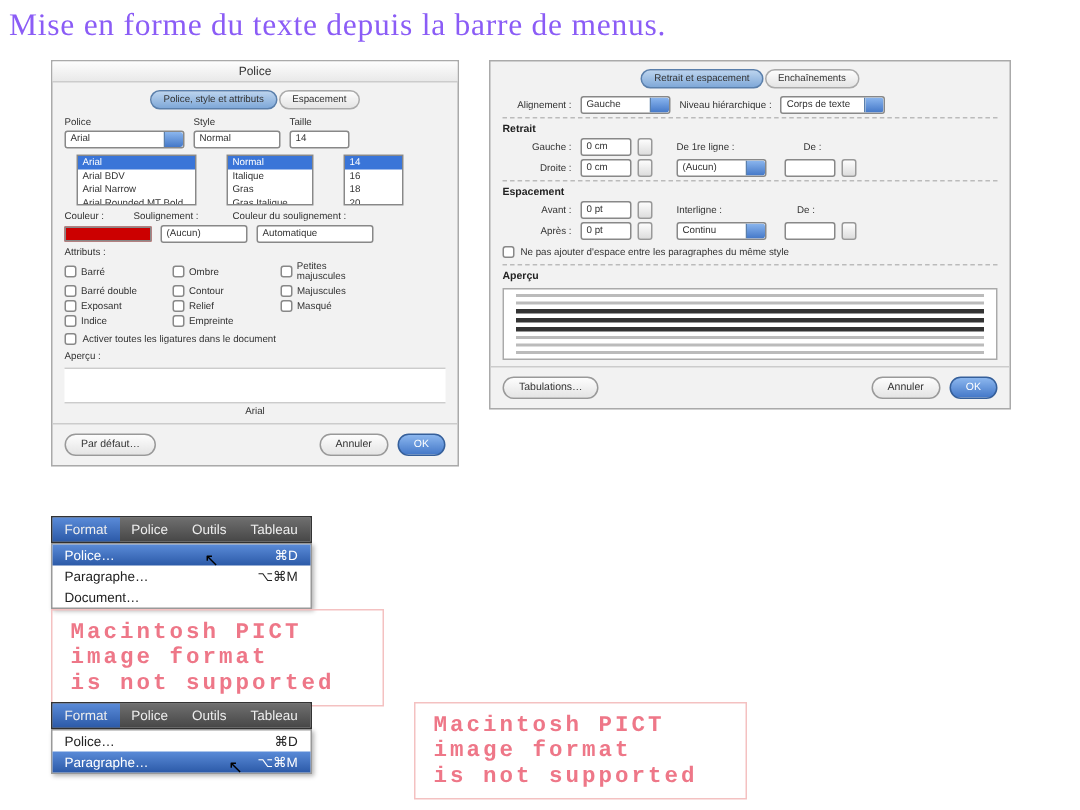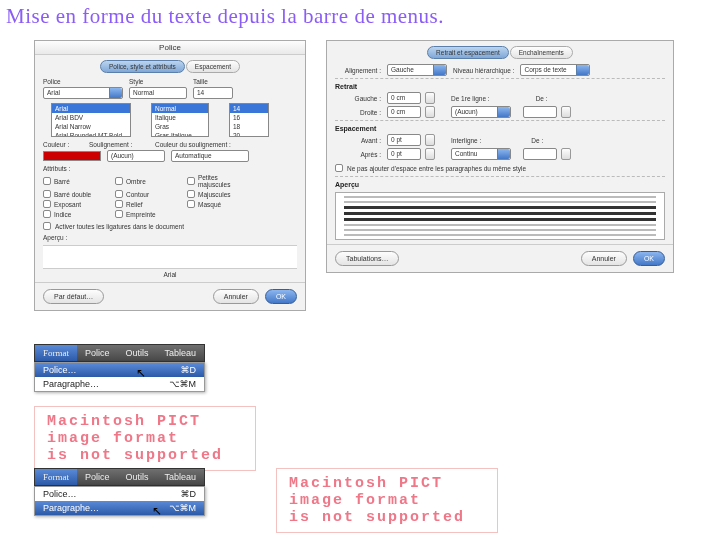--- a/index.html
+++ b/index.html
@@ -36,21 +36,21 @@
   .dashed { margin:1px 8px; height:1px; border-top:1px dashed #bbb; }
   .previewP { height:48px; background:#fff; border:1px solid #aaa; margin:4px 8px; position:relative; overflow:hidden; }
   .previewP .barrow { height:2px; margin:3px 8px; background:#bbb; }
   .previewP .strong { height:3px; background:#333; }
   .check-row { display:flex; align-items:center; gap:4px; margin:4px 8px; font-size:6.5px; }
 
   
   .menu { position:absolute; font-size:9px; color:#eee; }
   .menubar { display:flex; background:linear-gradient(#6f6f6f,#474747); border:1px solid #333; }
   .menubar .mitem { padding:3px 8px; cursor:default; }
-  .menubar .mitem.active { background:linear-gradient(#5a8bd8,#2c5aa8);font-family:Liberation Serif, serif; }
+  .menubar .mitem.active { background:linear-gradient(#5a8bd8,#2c5aa8); }
   .dropdown { background:#fff; border:1px solid #999; min-width:150px; box-shadow:1px 1px 3px rgba(0,0,0,.3); color:#222; }
   .dropdown .drow { display:flex; justify-content:space-between; padding:2px 8px; font-size:9px; }
   .dropdown .drow.sel { background:linear-gradient(#5a8bd8,#2c5aa8); color:#fff; }
   .cursor { position:absolute; font-size:12px; color:#000; pointer-events:none; }
 
   .unsupported { border:1px solid #f4c1c1; padding:6px 12px; text-align:left; }
   .unsupported span { display:block; font-family: "Courier New", monospace; font-weight:bold; font-size:15px; color:#e78; letter-spacing:2px; }
 </style>
 </head>
 <body>
@@ -259,20 +259,24 @@
   </div>
   <div class="dropdown">
     <div class="drow sel">
         <span>Police…</span>
         <span>⌘D</span>
       </div>
     <div class="drow">
         <span>Paragraphe…</span>
         <span>⌥⌘M</span>
       </div>
+    <div class="drow">
+        <span>Document…</span>
+        <span></span>
+      </div>
   </div>
   <span class="cursor" style="left:102px; top:22px;">↖</span>
 </div>
 
 <div class="unsupported" style="position:absolute; left:34px; top:406px; width:222px;">
   <span>Macintosh PICT</span>
   <span>image format</span>
   <span>is not supported</span>
 </div>
 

